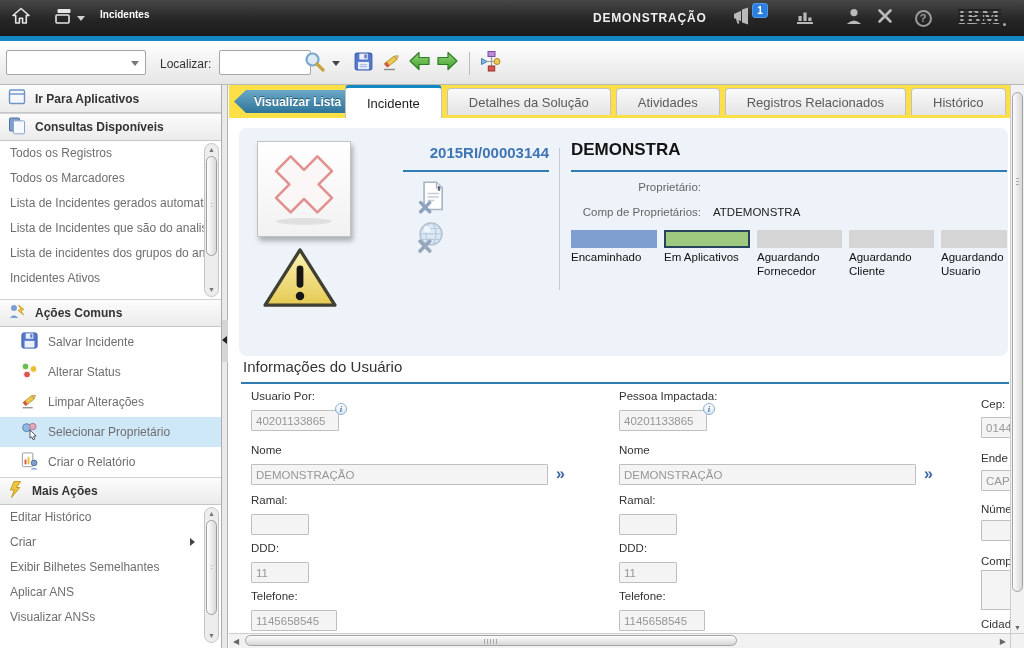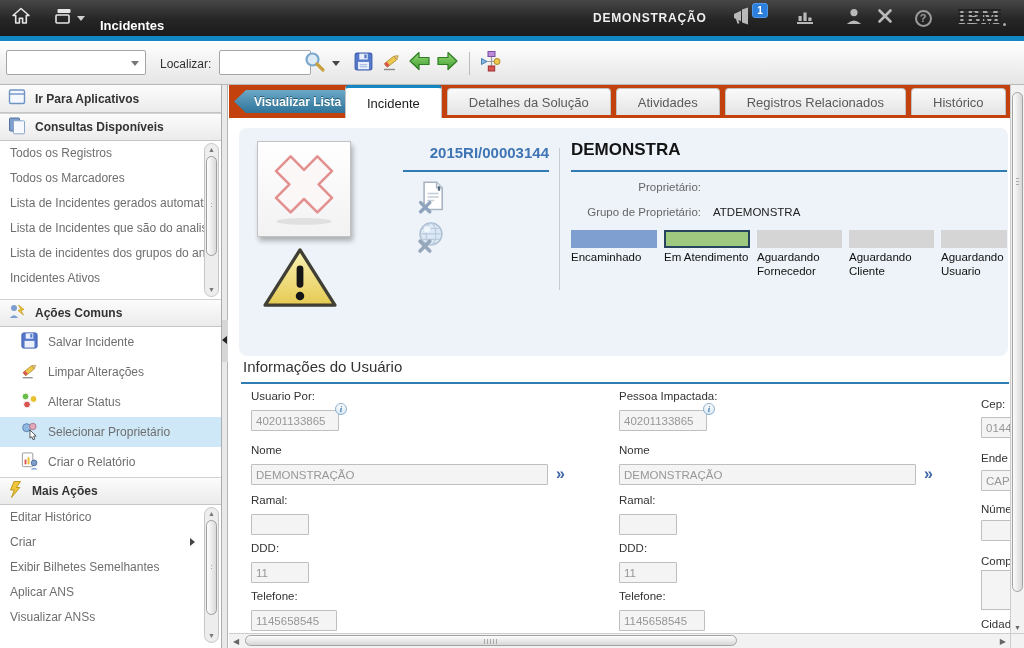--- a/index.html
+++ b/index.html
@@ -6,21 +6,21 @@
   .stage{position:relative;width:1024px;height:648px;overflow:hidden;background:#fff;
          font-family:"Liberation Sans",sans-serif;-webkit-font-smoothing:antialiased;}
   .stage *{box-sizing:border-box;}
 
   
   .topbar{position:absolute;left:0;top:0;width:1024px;height:36px;
           background:linear-gradient(#474747,#252525 55%,#1b1b1b);}
   .tb-btn{position:absolute;top:6px;width:26px;height:24px;display:flex;align-items:center;justify-content:center;cursor:pointer;}
   .tb-home{left:8px;} .tb-apps{left:52px;width:34px;}
   .tb-caret{width:0;height:0;border-left:4px solid transparent;border-right:4px solid transparent;border-top:5px solid #cfcfcf;margin-left:4px;}
-  .tb-title{position:absolute;left:100px;top:18px;color:#fff;font-size:13px;font-weight:bold;}
+  .tb-title{position:absolute;left:100px;top:9px;color:#fff;font-size:10px;font-weight:bold;}
   .tb-user{position:absolute;left:593px;top:11px;color:#efefef;font-size:12px;font-weight:bold;letter-spacing:.8px;}
   .tb-ico{position:absolute;top:7px;width:24px;height:22px;display:flex;align-items:center;justify-content:center;cursor:pointer;}
   .badge{position:absolute;left:752px;top:3px;min-width:16px;height:15px;background:#2c7fdc;border:1px solid #4f9aec;
          border-radius:3px;color:#fff;font-size:10px;font-weight:bold;line-height:13px;text-align:center;padding:0 2px;}
   .help-circle{width:17px;height:17px;border:2px solid #9b9b9b;border-radius:50%;color:#9b9b9b;
                font-size:11px;font-weight:bold;line-height:13px;text-align:center;}
   .help-circle::before{content:"?";}
   .ibm{position:absolute;left:958px;top:7px;font-family:"Liberation Serif",serif;font-weight:bold;
        font-size:20px;color:#a9a9a9;letter-spacing:1px;line-height:20px;}
   .ibm::after{content:"";position:absolute;inset:0;background:repeating-linear-gradient(180deg,rgba(0,0,0,0) 0 2px,#232323 2px 4px);}
@@ -63,21 +63,21 @@
              background:linear-gradient(90deg,#ffffff,#d9d9d9);cursor:pointer;}
   .cap-thumb::after{content:"";position:absolute;top:50%;margin-top:-3px;left:4px;right:4px;height:6px;
              background:repeating-linear-gradient(180deg,#a9a9a9 0 1px,rgba(0,0,0,0) 1px 3px);}
 
   
   .splitter{position:absolute;left:222px;top:85px;width:6px;height:563px;background:#e9e9e9;border-right:1px solid #b5b5b5;}
   .split-handle{position:absolute;left:222px;top:320px;width:6px;height:42px;background:#d6d6d6;cursor:pointer;}
   .split-arrow{position:absolute;left:0px;top:16px;width:0;height:0;border-top:4px solid transparent;border-bottom:4px solid transparent;border-right:5px solid #222;}
 
   
-  .tabrow{position:absolute;left:229px;top:85px;width:781px;height:33px;background:#c2410c;overflow:hidden;}
+  .tabrow{position:absolute;left:229px;top:85px;width:781px;height:33px;background:#fde047;overflow:hidden;}
   .backbtn{position:absolute;left:5px;top:5px;height:23px;padding:0 12px 0 20px;display:flex;align-items:center;
            background:linear-gradient(#6ba8c7,#2f749a);color:#fff;font-size:12px;font-weight:bold;text-shadow:0 -1px 0 #1e5671;
            clip-path:polygon(12px 0,100% 0,100% 100%,12px 100%,0 50%);cursor:pointer;}
   .tabs{position:absolute;left:116px;bottom:0;display:flex;align-items:center;gap:5px;}
   .tab{height:27px;padding:0 21px;display:flex;align-items:center;font-size:13px;color:#5a5a5a;cursor:pointer;
        background:linear-gradient(#fafafa,#e4e4e4);border:1px solid #c2c2c2;border-bottom:none;border-radius:4px 4px 0 0;white-space:nowrap;}
   .tab.active{height:33px;background:#fff;border-top:3px solid #1387c2;color:#1d1d1d;padding-top:0;}
 
   
   .content{position:absolute;left:229px;top:118px;width:781px;height:515px;background:#fff;overflow:hidden;}
@@ -325,40 +325,40 @@
               <rect x="2" y="2" width="16" height="16" rx="2" fill="#5578ca" stroke="#3c5dab"></rect>
               <rect x="6" y="2.5" width="8" height="5.6" fill="#eaf0fc"></rect>
               <rect x="10.8" y="3.3" width="2.2" height="3.6" fill="#5578ca"></rect>
               <rect x="4.8" y="10.4" width="10.4" height="7" fill="#eaf0fc"></rect>
             </svg>
         </span>
         <span>Salvar Incidente</span>
       </div>
       <div class="a-item">
         <span>
+          <svg width="19" height="19" viewBox="0 0 19 19">
+              <circle cx="5.5" cy="5.5" r="3.4" fill="#6abf4b" stroke="#fff"></circle>
+              <circle cx="13.5" cy="8" r="3.4" fill="#e8c02c" stroke="#fff"></circle>
+              <circle cx="7" cy="13.5" r="3.4" fill="#d9534f" stroke="#fff"></circle>
+            </svg>
+        </span>
+        <span>Alterar Status</span>
+      </div>
+      <div class="a-item">
+        <span>
           <svg width="19" height="19" viewBox="0 0 21 21">
               <g transform="rotate(-38 10 10)">
                 <rect x="3" y="8" width="12.5" height="4.6" rx="1" fill="#ecc94e" stroke="#ad8a28" stroke-width=".8"></rect>
                 <rect x="3" y="8" width="3.2" height="4.6" fill="#d9534f"></rect>
                 <path d="M15.5 8 L19 10.3 L15.5 12.6 Z" fill="#e9c39a" stroke="#ad8a28" stroke-width=".6"></path>
               </g>
               <line x1="3" y1="18.5" x2="14" y2="18.5" stroke="#8a8a8a" stroke-width="1.4"></line>
             </svg>
         </span>
         <span>Limpar Alterações</span>
-      </div>
-      <div class="a-item">
-        <span>
-          <svg width="19" height="19" viewBox="0 0 19 19">
-              <circle cx="5.5" cy="5.5" r="3.4" fill="#6abf4b" stroke="#fff"></circle>
-              <circle cx="13.5" cy="8" r="3.4" fill="#e8c02c" stroke="#fff"></circle>
-              <circle cx="7" cy="13.5" r="3.4" fill="#d9534f" stroke="#fff"></circle>
-            </svg>
-        </span>
-        <span>Alterar Status</span>
       </div>
       <div class="a-item selected">
         <span>
           <svg width="19" height="19" viewBox="0 0 20 20">
               <circle cx="7" cy="7" r="4.2" fill="#90b8e0" stroke="#5a7fae"></circle>
               <circle cx="13.5" cy="5.8" r="3.4" fill="#e0a8b8" stroke="#b07890"></circle>
               <path d="M10.5 9.5 L17 15.8 L14.3 16 L15.6 19 L13.6 19.5 L12.5 16.6 L10.5 18 Z" fill="#fff" stroke="#2a2a2a" stroke-width=".8"></path>
             </svg>
         </span>
         <span>Selecionar Proprietário</span>
@@ -465,30 +465,30 @@
             <path d="M4 17.5 L12 25.5 M12 17.5 L4 25.5" stroke="#97a7bb" stroke-width="3" stroke-linecap="round"></path>
           </svg>
       </div>
 
       <div class="vdiv"></div>
 
       <div class="rec-summary">DEMONSTRA</div>
       <div class="sum-line"></div>
       <div class="own-label" style="top:53px">Proprietário:</div>
       <div class="own-value" style="top:53px"></div>
-      <div class="own-label" style="top:78px">Grupo de Proprietário:</div>
+      <div class="own-label" style="top:78px">Comp de Proprietários:</div>
       <div class="own-value" style="top:78px">ATDEMONSTRA</div>
 
       <div class="seg done" style="left: 332px; width: 86px; background-color: rgb(127, 159, 209);"></div>
       <div class="seg current" style="left: 425px; width: 86px; background-color: rgb(159, 201, 126);"></div>
       <div class="seg pending" style="left: 518px; width: 85px; background-color: rgb(213, 213, 213);"></div>
       <div class="seg pending" style="left: 610px; width: 85px; background-color: rgb(213, 213, 213);"></div>
       <div class="seg pending" style="left: 702px; width: 66px; background-color: rgb(213, 213, 213);"></div>
       <div class="seg-label" style="left:332px;width:88px">Encaminhado</div>
-      <div class="seg-label" style="left:425px;width:92px">Em Atendimento</div>
+      <div class="seg-label" style="left:425px;width:92px">Em Aplicativos</div>
       <div class="seg-label" style="left:518px;width:80px">Aguardando Fornecedor</div>
       <div class="seg-label" style="left:610px;width:80px">Aguardando Cliente</div>
       <div class="seg-label" style="left:702px;width:68px">Aguardando Usuario</div>
     </div>
 
     <div class="section-title">Informações do Usuário</div>
     <div class="section-line"></div>
 
     <div class="f-label" style="left:22px;top:272px">Usuario Por:</div>
     <input class="f-input" style="left: 22px; top: 292px; width: 88px;" readonly="" value="40201133865">

